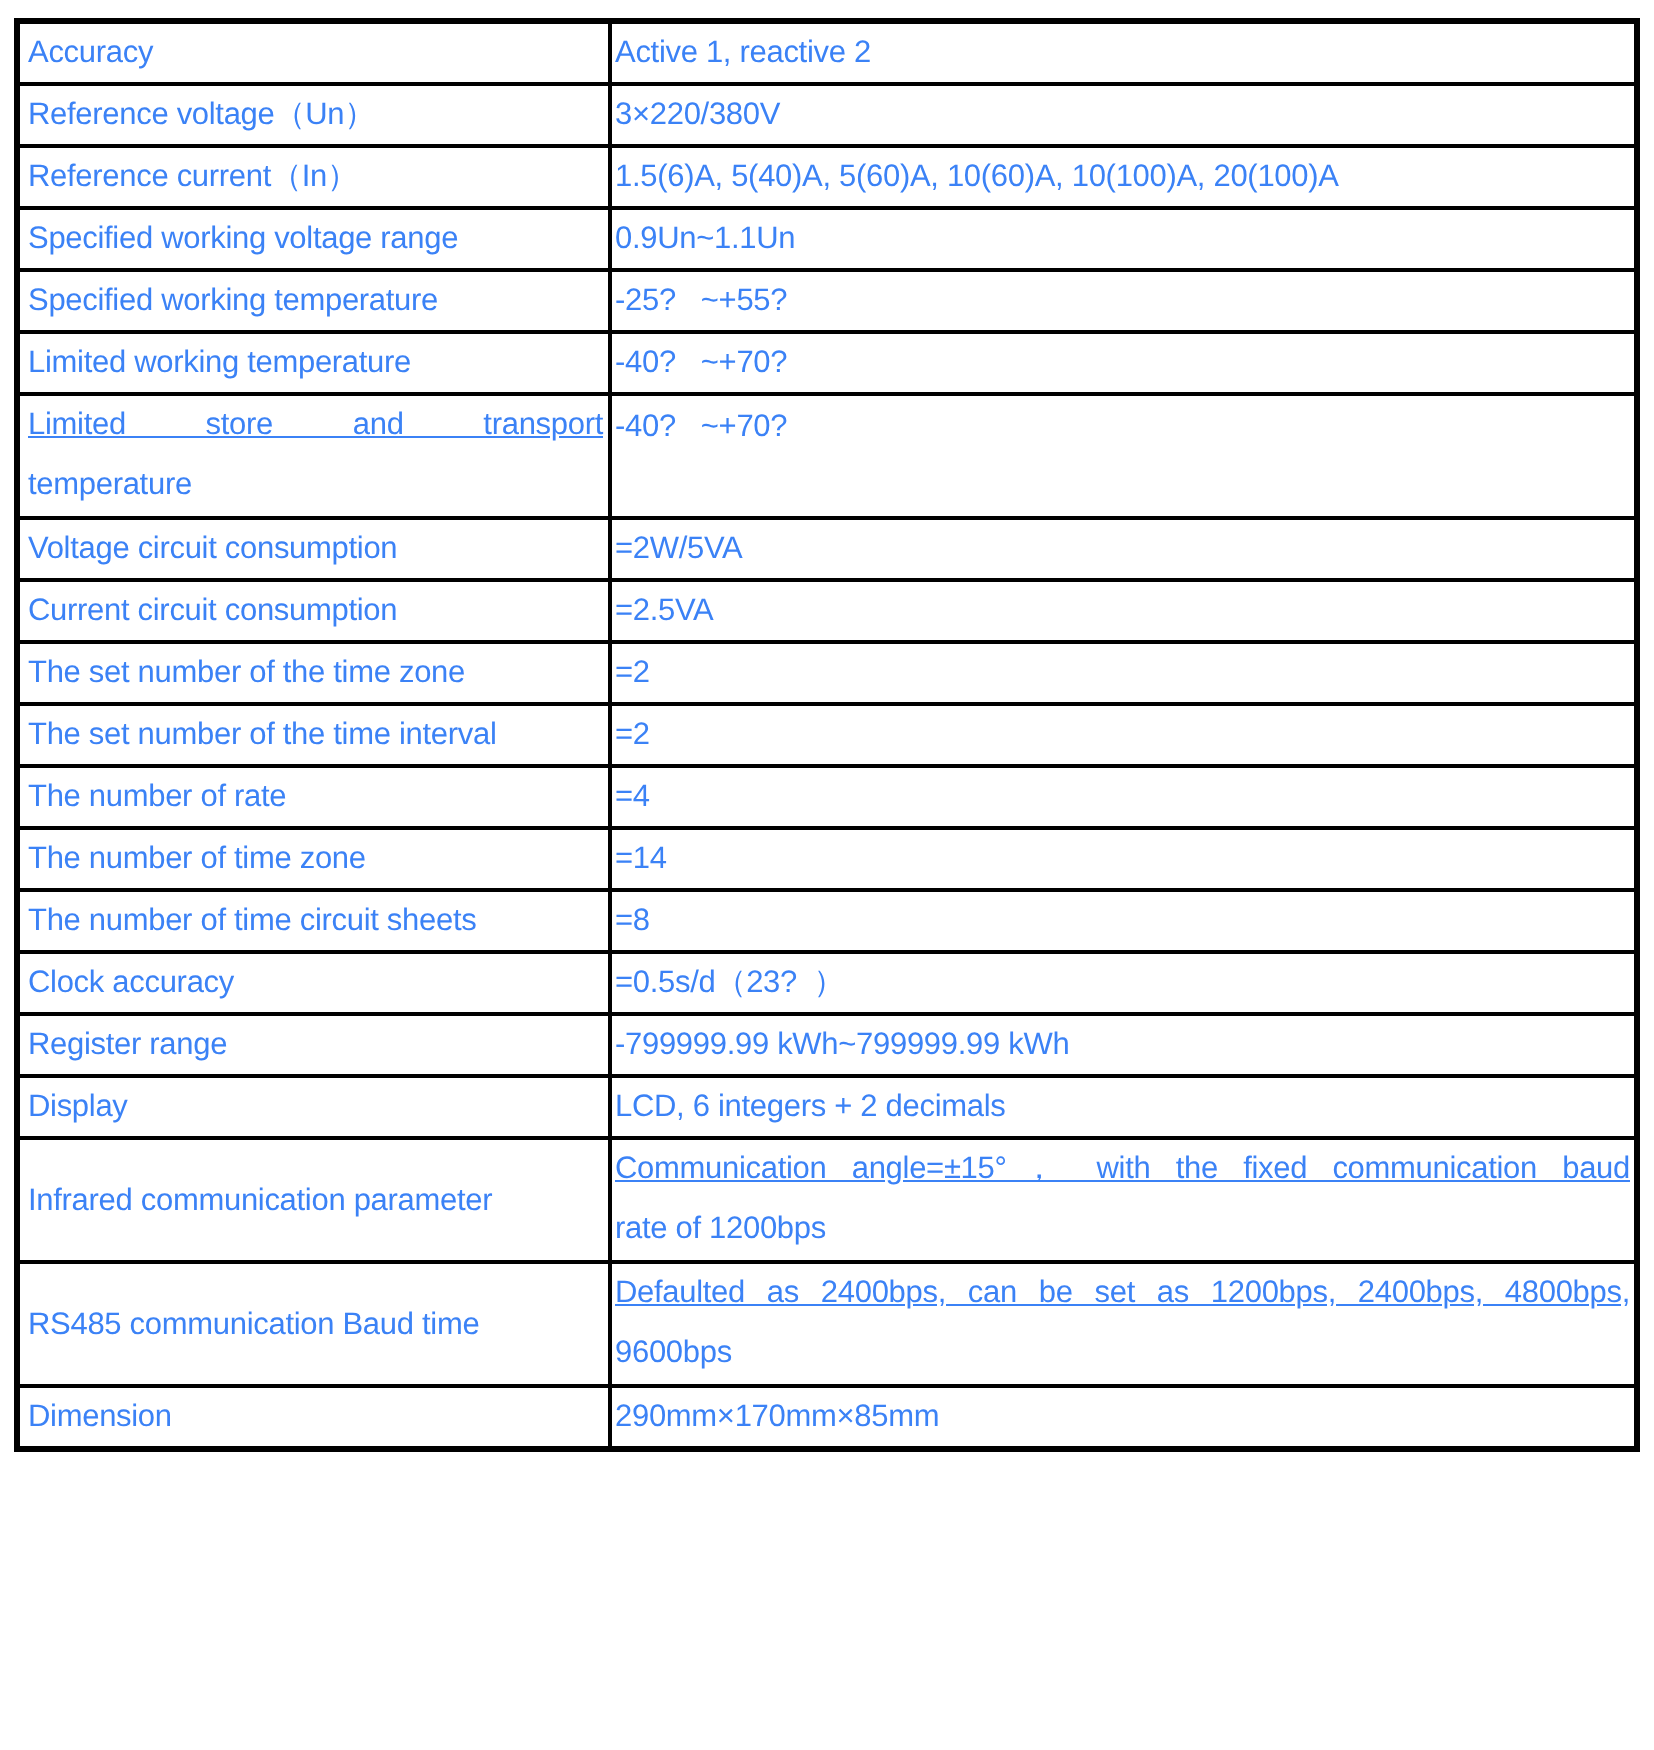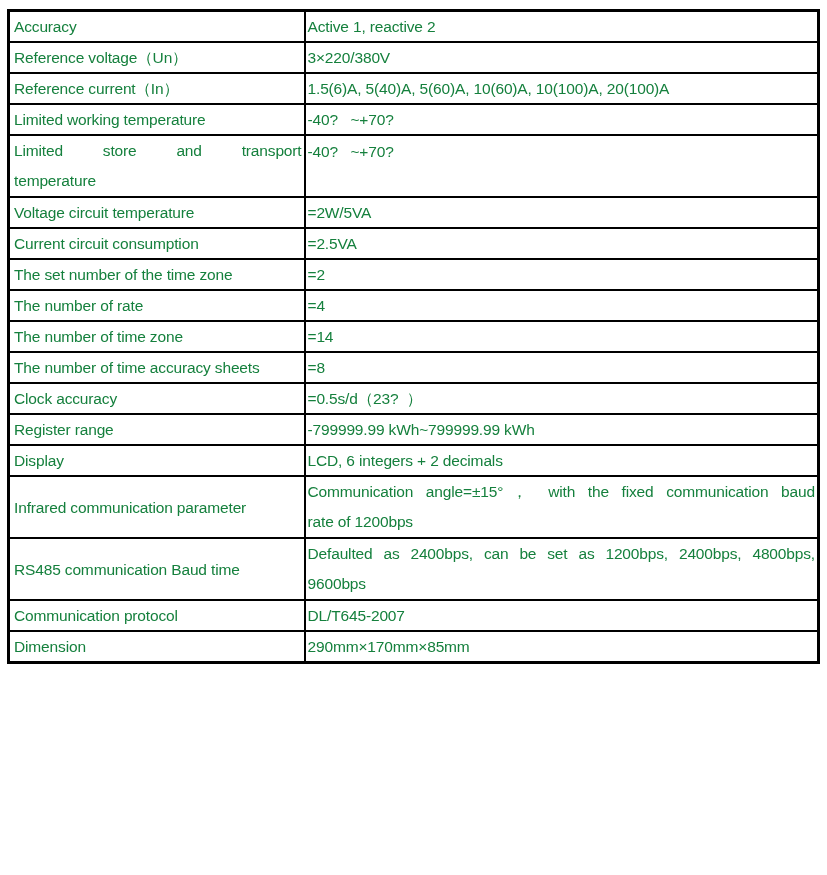--- a/index.html
+++ b/index.html
@@ -26,36 +26,37 @@
   table.spec-table {
     border-collapse: collapse;
     width: 813px;
     table-layout: fixed;
     border: 3px solid #000000;
   }
   td {
     border: 2px solid #000000;
     font-size: 15.5px;
     letter-spacing: -0.15px;
-    color: #15803d;
+    color: #3b82f6;
     padding: 0 2px 0 4px;
     vertical-align: middle;
     white-space: pre-wrap;
     overflow: hidden;
     line-height: 29px;
   }
   td.label-cell { width: 296px; }
   td.value-cell { padding-left: 2px; }
   tr.single td { height: 30px; }
   tr.dbl td { height: 62px; }
   td.vtop { vertical-align: top; padding-top: 1px; }
   .line { line-height: 30px; }
   .just {
     text-align: justify;
     text-align-last: justify;
+    text-decoration: underline;
   }
 </style>
 </head>
 <body>
 
 <div class="page">
   <div class="table-wrap">
     <table class="spec-table">
       <tbody>
           <tr class="single">
@@ -64,49 +65,61 @@
           </tr>
           <tr class="single">
             <td class="label-cell">Reference voltage（Un）</td>
             <td class="value-cell">3×220/380V</td>
           </tr>
           <tr class="single">
             <td class="label-cell">Reference current（In）</td>
             <td class="value-cell">1.5(6)A, 5(40)A, 5(60)A, 10(60)A, 10(100)A, 20(100)A</td>
           </tr>
           <tr class="single">
+            <td class="label-cell">Specified working voltage range</td>
+            <td class="value-cell">0.9Un~1.1Un</td>
+          </tr>
+          <tr class="single">
+            <td class="label-cell">Specified working temperature</td>
+            <td class="value-cell">-25?   ~+55?</td>
+          </tr>
+          <tr class="single">
             <td class="label-cell">Limited working temperature</td>
             <td class="value-cell">-40?   ~+70?</td>
           </tr>
           <tr class="dbl">
             <td class="label-cell"><div class="line just">Limited store and transport</div><div class="line">temperature</div></td>
             <td class="value-cell vtop">-40?   ~+70?</td>
           </tr>
           <tr class="single">
-            <td class="label-cell">Voltage circuit temperature</td>
+            <td class="label-cell">Voltage circuit consumption</td>
             <td class="value-cell">=2W/5VA</td>
           </tr>
           <tr class="single">
             <td class="label-cell">Current circuit consumption</td>
             <td class="value-cell">=2.5VA</td>
           </tr>
           <tr class="single">
             <td class="label-cell">The set number of the time zone</td>
             <td class="value-cell">=2</td>
           </tr>
           <tr class="single">
+            <td class="label-cell">The set number of the time interval</td>
+            <td class="value-cell">=2</td>
+          </tr>
+          <tr class="single">
             <td class="label-cell">The number of rate</td>
             <td class="value-cell">=4</td>
           </tr>
           <tr class="single">
             <td class="label-cell">The number of time zone</td>
             <td class="value-cell">=14</td>
           </tr>
           <tr class="single">
-            <td class="label-cell">The number of time accuracy sheets</td>
+            <td class="label-cell">The number of time circuit sheets</td>
             <td class="value-cell">=8</td>
           </tr>
           <tr class="single">
             <td class="label-cell">Clock accuracy</td>
             <td class="value-cell">=0.5s/d（23?  ）</td>
           </tr>
           <tr class="single">
             <td class="label-cell">Register range</td>
             <td class="value-cell">-799999.99 kWh~799999.99 kWh</td>
           </tr>
@@ -116,23 +129,19 @@
           </tr>
           <tr class="dbl">
             <td class="label-cell">Infrared communication parameter</td>
             <td class="value-cell"><div class="line just">Communication angle=±15°， with the fixed communication baud</div><div class="line">rate of 1200bps</div></td>
           </tr>
           <tr class="dbl">
             <td class="label-cell">RS485 communication Baud time</td>
             <td class="value-cell"><div class="line just">Defaulted as 2400bps, can be set as 1200bps, 2400bps, 4800bps,</div><div class="line">9600bps</div></td>
           </tr>
           <tr class="single">
-            <td class="label-cell">Communication protocol</td>
-            <td class="value-cell">DL/T645-2007</td>
-          </tr>
-          <tr class="single">
             <td class="label-cell">Dimension</td>
             <td class="value-cell">290mm×170mm×85mm</td>
           </tr>
         </tbody>
     </table>
   </div>
 </div>
 
 </body></html>

